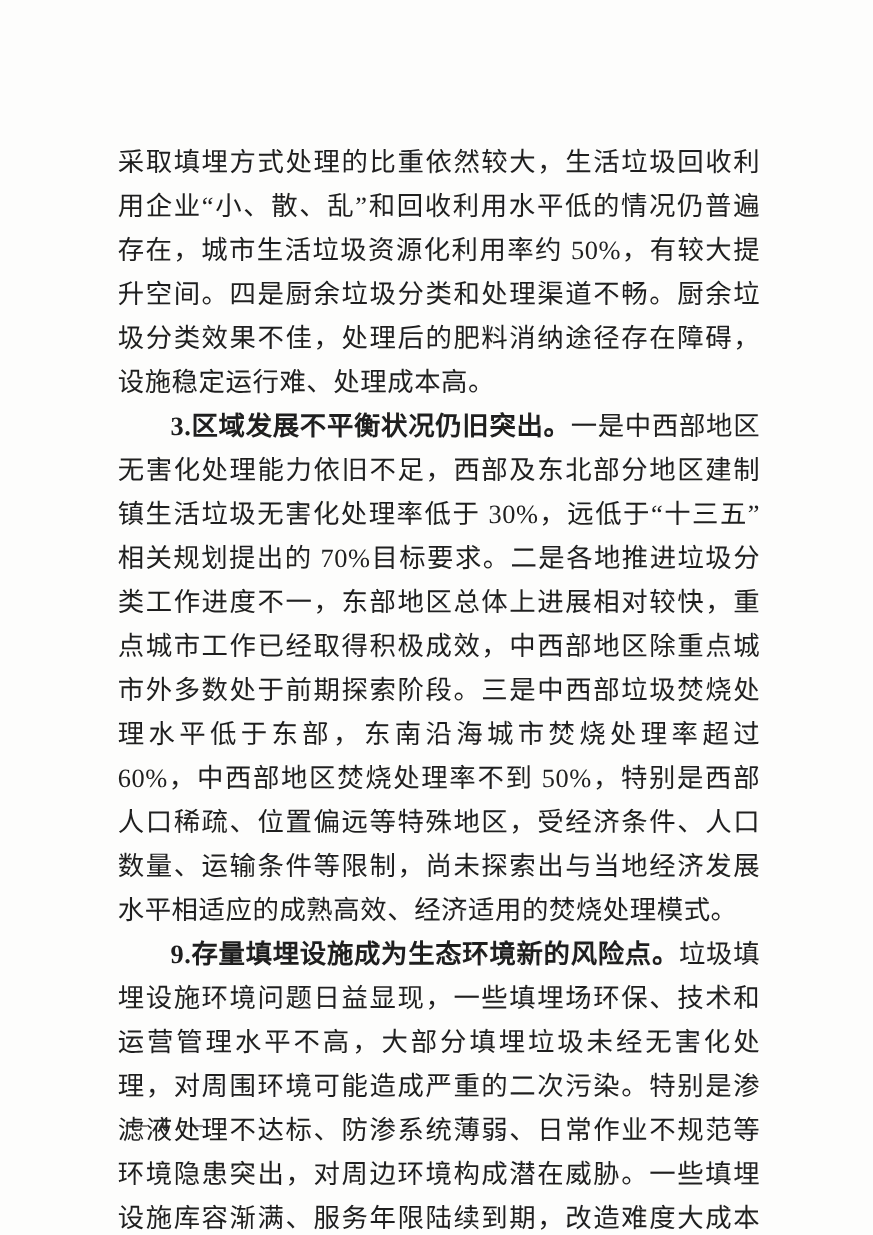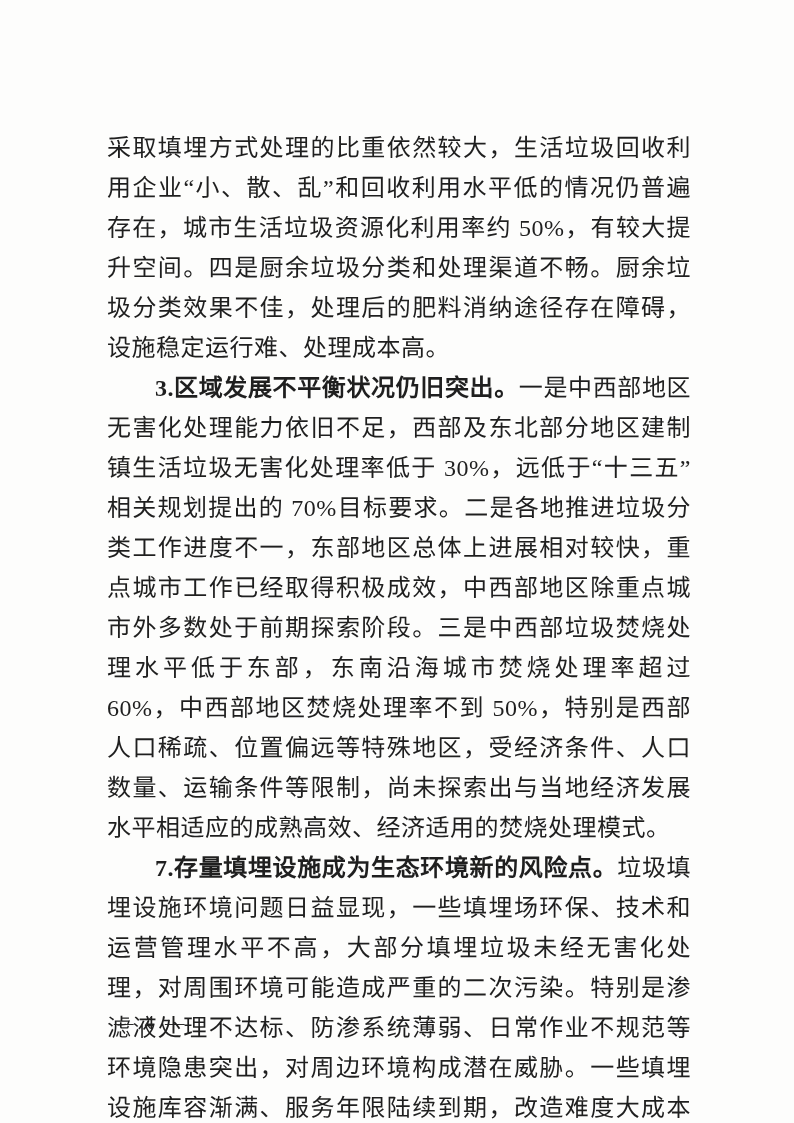--- a/index.html
+++ b/index.html
@@ -47,16 +47,16 @@
     color: #222;
   }
 </style>
 </head>
 <body>
 
 <div class="page">
   <div class="text-block">
     <p class="para"><span>采取填埋方式处理的比重依然较大，生活垃圾回收利用企业“小、散、乱”和回收利用水平低的情况仍普遍存在，城市生活垃圾资源化利用率约 50%，有较大提升空间。四是厨余垃圾分类和处理渠道不畅。厨余垃圾分类效果不佳，处理后的肥料消纳途径存在障碍，设施稳定运行难、处理成本高。</span></p>
     <p class="para indent"><span class="lead">3.区域发展不平衡状况仍旧突出。</span><span>一是中西部地区无害化处理能力依旧不足，西部及东北部分地区建制镇生活垃圾无害化处理率低于 30%，远低于“十三五”相关规划提出的 70%目标要求。二是各地推进垃圾分类工作进度不一，东部地区总体上进展相对较快，重点城市工作已经取得积极成效，中西部地区除重点城市外多数处于前期探索阶段。三是中西部垃圾焚烧处理水平低于东部，东南沿海城市焚烧处理率超过 60%，中西部地区焚烧处理率不到 50%，特别是西部人口稀疏、位置偏远等特殊地区，受经济条件、人口数量、运输条件等限制，尚未探索出与当地经济发展水平相适应的成熟高效、经济适用的焚烧处理模式。</span></p>
-    <p class="para indent"><span class="lead">7.存量填埋设施成为生态环境新的风险点。</span><span>垃圾填埋设施环境问题日益显现，一些填埋场环保、技术和运营管理水平不高，大部分填埋垃圾未经无害化处理，对周围环境可能造成严重的二次污染。特别是渗滤液处理不达标、防渗系统薄弱、日常作业不规范等环境隐患突出，对周边环境构成潜在威胁。一些填埋设施库容渐满、服务年限陆续到期，改造难度大成本高成为推进封场整治的主要制约因素。</span></p>
+    <p class="para indent"><span class="lead">9.存量填埋设施成为生态环境新的风险点。</span><span>垃圾填埋设施环境问题日益显现，一些填埋场环保、技术和运营管理水平不高，大部分填埋垃圾未经无害化处理，对周围环境可能造成严重的二次污染。特别是渗滤液处理不达标、防渗系统薄弱、日常作业不规范等环境隐患突出，对周边环境构成潜在威胁。一些填埋设施库容渐满、服务年限陆续到期，改造难度大成本高成为推进封场整治的主要制约因素。</span></p>
   </div>
   <div class="page-number">— 4 —</div>
 </div>
 
 </body></html>

